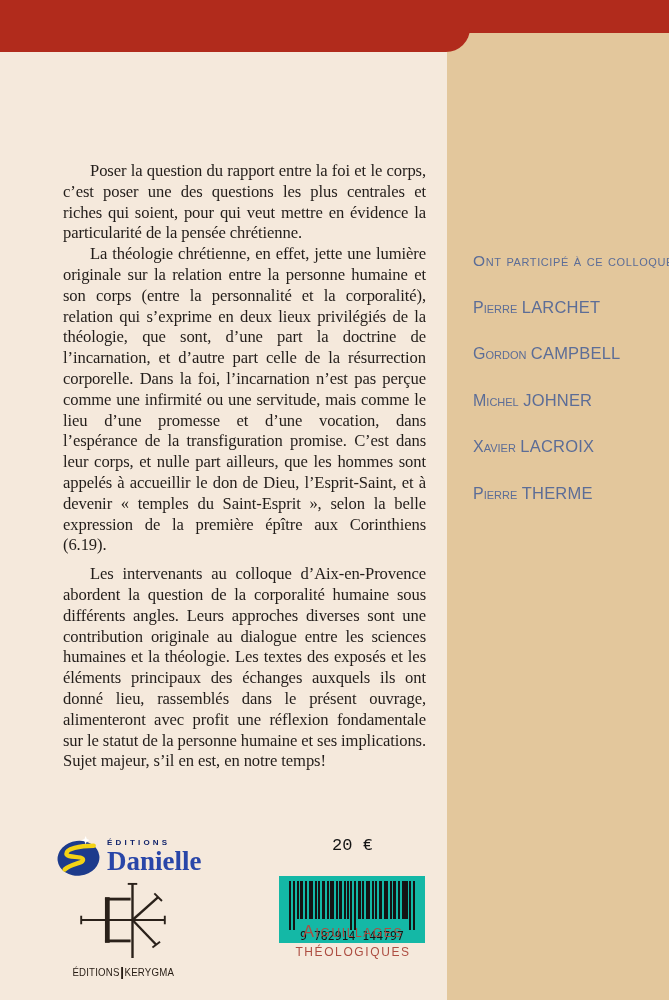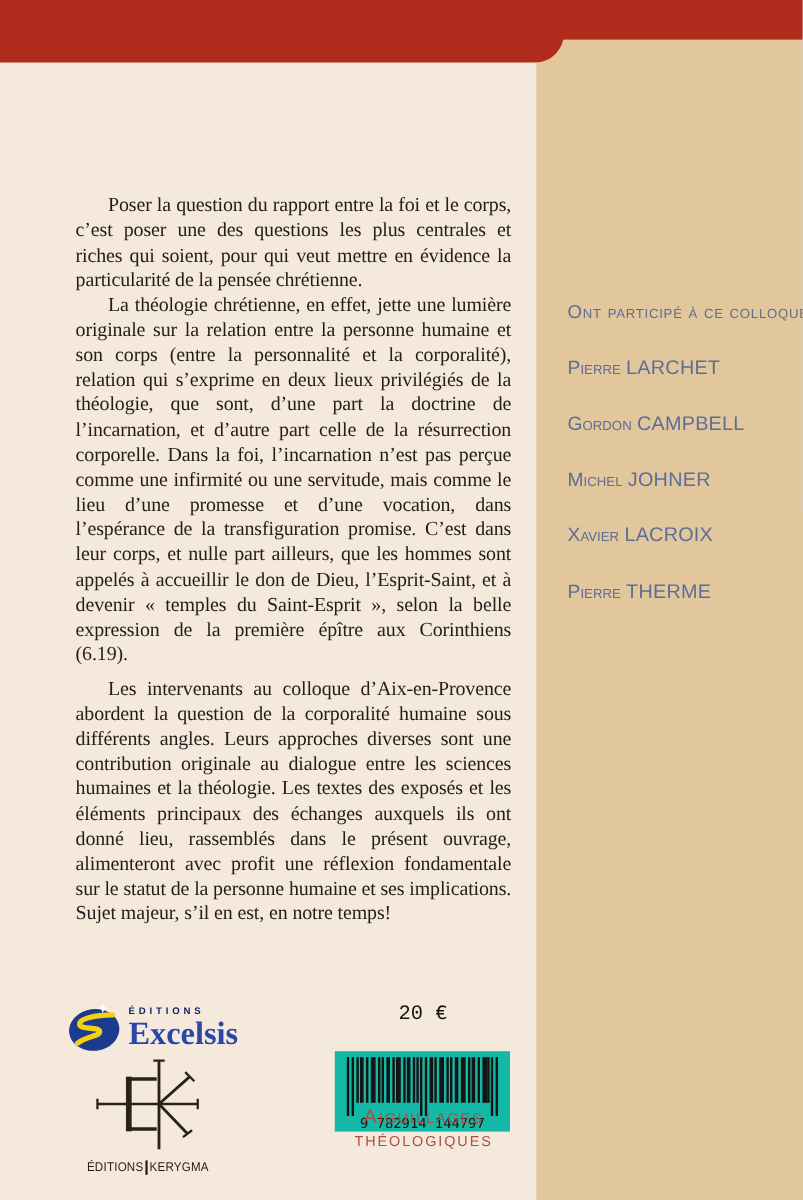--- a/index.html
+++ b/index.html
@@ -86,21 +86,21 @@
   </div>
 
   <div class="excelsis">
     <svg width="45" height="42" viewBox="0 0 100 94">
       <ellipse cx="50" cy="52" rx="47" ry="39" fill="#1d3b8c" transform="rotate(-7 50 52)"></ellipse>
       <path d="M84 24 C52 24 22 31 23 42 C24 52 59 46 60 55 C61 64 36 63 19 77" fill="none" stroke="#f3d214" stroke-width="10" stroke-linecap="round"></path>
       <path d="M66 2 L68.6 9 L75.5 11.6 L68.6 14.2 L66 21.2 L63.4 14.2 L56.5 11.6 L63.4 9 Z" fill="#ffffff"></path>
     </svg>
     <div class="excelsis-text">
       <span class="excelsis-editions">ÉDITIONS</span>
-      <span class="excelsis-name">Excelsis</span>
+      <span class="excelsis-name">Danielle</span>
     </div>
   </div>
 
   <div class="price-block">
     <div class="price">20 €</div>
   </div>
 
   <div class="barcode">
     <svg width="146" height="67" viewBox="0 0 146 67">
       <g fill="#141414">

